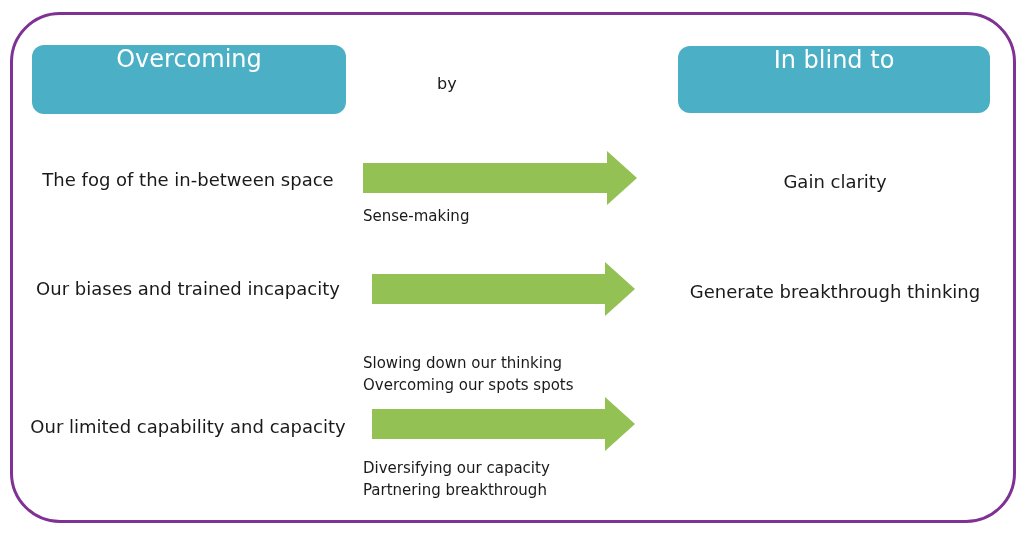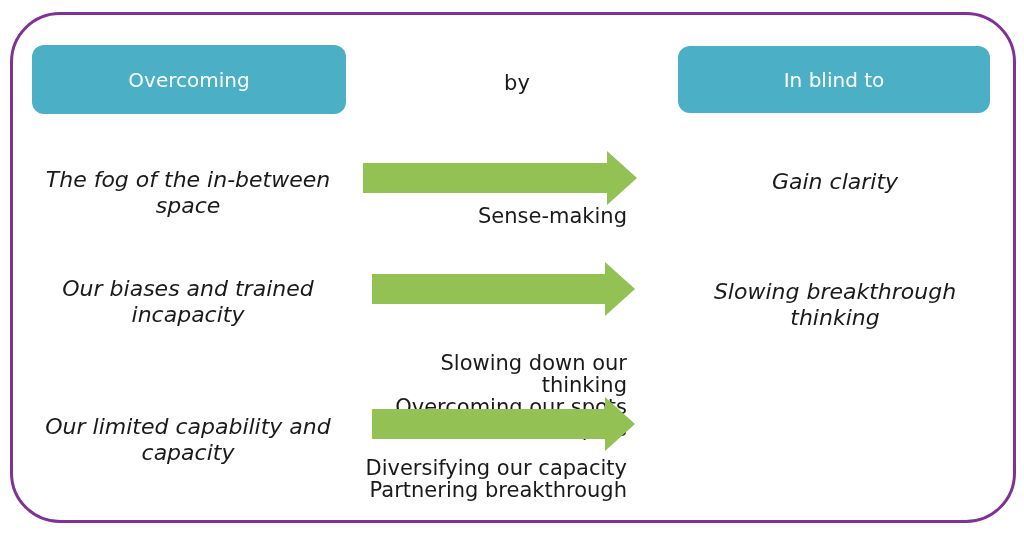--- a/index.html
+++ b/index.html
@@ -14,55 +14,55 @@
 
   .canvas{position:absolute;left:0;top:0;width:1024px;height:537px;}
 
   .frame{
     position:absolute;left:10px;top:12px;width:1006px;height:511px;
     border:3px solid var(--purple);border-radius:50px;background:#ffffff;
   }
 
   .header-box{
     position:absolute;background:var(--teal);border-radius:12px;
-    display:flex;align-items:center;justify-content:center;
-    color:#ffffff;font-size:20px;
+    display:flex;justify-content:center;
+    color:#ffffff;font-size:24px;
   }
   .hb-left{left:32px;top:45px;width:314px;height:69px;}
   .hb-right{left:678px;top:46px;width:312px;height:67px;}
 
   .header-by{
     position:absolute;left:437px;top:68px;width:160px;height:30px;
-    display:flex;align-items:center;justify-content:center;
-    font-size:21px;color:var(--text);
+    display:flex;align-items:center;
+    font-size:16px;color:var(--text);
   }
 
   .cell{
-    position:absolute;text-align:center;font-size:22px;line-height:26px;color:var(--text);font-style:italic;
+    position:absolute;text-align:center;font-size:18px;line-height:26px;color:var(--text);
   }
   .obstacle{left:30px;width:316px;}
   .outcome{left:680px;width:310px;}
   .ob-1{top:167px;} .ob-2{top:276px;} .ob-3{top:414px;}
   .oc-1{top:169px;} .oc-2{top:279px;} .oc-3{top:415px;}
 
   .arrow{position:absolute;display:flex;align-items:center;height:54px;}
   .arrow .shaft{height:30px;background:var(--green);}
   .arrow .head{
     width:0;height:0;
     border-top:27px solid transparent;
     border-bottom:27px solid transparent;
     border-left:30px solid var(--green);
   }
   .ar-1{left:363px;top:151px;} .ar-1 .shaft{width:244px;}
   .ar-2{left:372px;top:262px;} .ar-2 .shaft{width:233px;}
   .ar-3{left:372px;top:397px;} .ar-3 .shaft{width:233px;}
 
   .methods{
-    position:absolute;left:363px;width:264px;text-align:right;
-    font-size:21px;line-height:22px;color:var(--text);
+    position:absolute;left:363px;width:264px;text-align:left;
+    font-size:15px;line-height:22px;color:var(--text);
   }
   .me-1{top:205px;} .me-2{top:322px;margin-top:30px;} .me-3{top:457px;}
 </style>
 </head>
 <body>
 
 <div class="canvas">
   <div class="frame"></div>
 
   <div class="header-box hb-left">
@@ -87,21 +87,21 @@
 
   <div class="cell obstacle ob-2">Our biases and trained incapacity</div>
   <div class="arrow ar-2">
     <div class="shaft"></div>
     <div class="head"></div>
   </div>
   <div class="methods me-2">
     <div>Slowing down our thinking</div>
     <div>Overcoming our spots spots</div>
   </div>
-  <div class="cell outcome oc-2">Slowing breakthrough thinking</div>
+  <div class="cell outcome oc-2">Generate breakthrough thinking</div>
 
   <div class="cell obstacle ob-3">Our limited capability and capacity</div>
   <div class="arrow ar-3">
     <div class="shaft"></div>
     <div class="head"></div>
   </div>
   <div class="methods me-3">
     <div>Diversifying our capacity</div>
     <div>Partnering breakthrough</div>
   </div>

